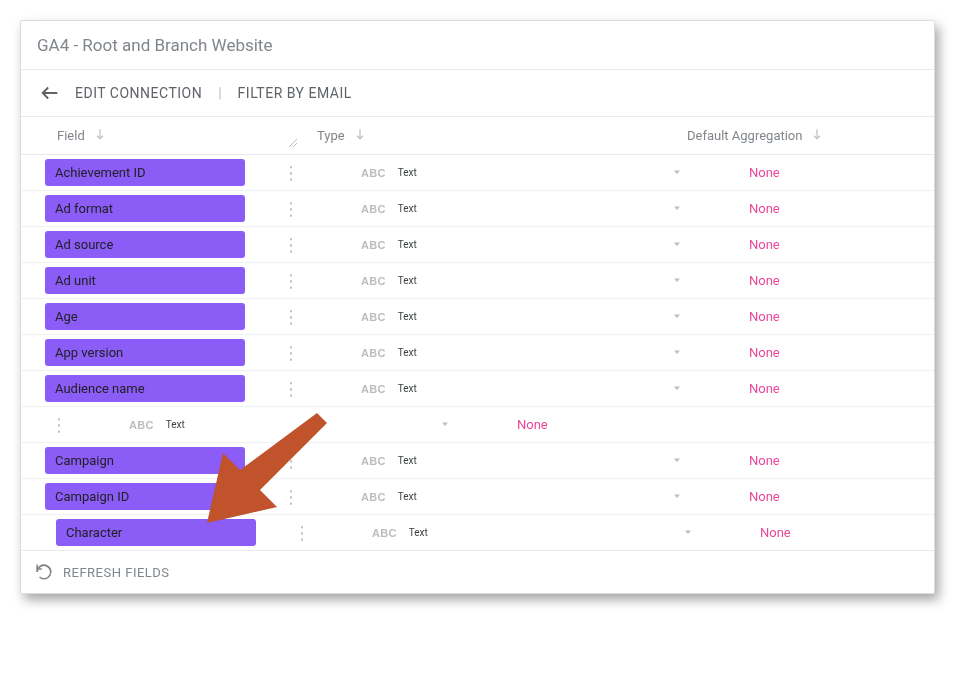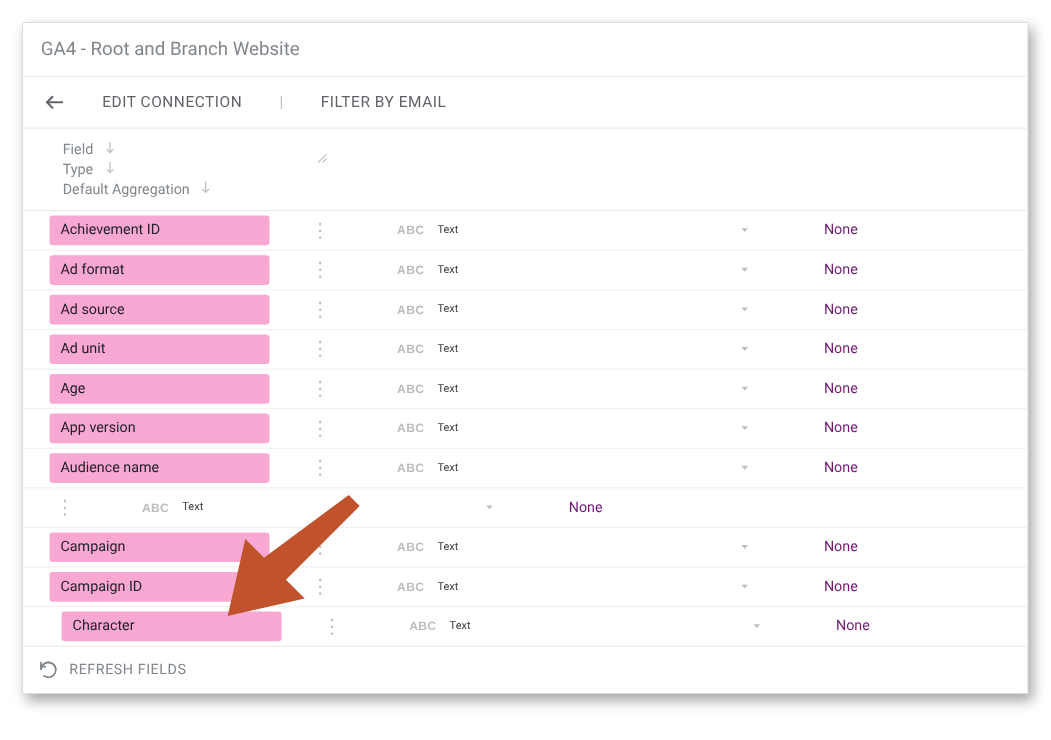--- a/index.html
+++ b/index.html
@@ -23,21 +23,21 @@
     }
     .titlebar {
       padding: 14px 16px;
       font-size: 17px;
       color: #80868b;
       border-bottom: 1px solid #e8eaed;
     }
     .toolbar {
       display: flex;
       align-items: center;
-      gap: 32px;
+      gap: 14px;
       padding: 12px 16px 12px 18px;
       border-bottom: 1px solid #e8eaed;
     }
     .back-arrow {
       color: #5f6368;
       display: inline-flex;
       align-items: center;
       cursor: pointer;
     }
     .toolbar-text {
@@ -47,25 +47,25 @@
       text-transform: uppercase;
       cursor: pointer;
     }
     .toolbar-sep {
       color: #bdbdbd;
       font-size: 14px;
       margin: 0 2px;
     }
     .col-headers {
       display: flex;
+      align-items: center;
       padding: 10px 0 10px 36px;
       border-bottom: 1px solid #e8eaed;
       color: #80868b;
       font-size: 13px;
-      flex-direction: column;
     }
     .col-field {
       width: 260px;
       display: flex;
       align-items: center;
       gap: 8px;
       position: relative;
     }
     .resize-handle {
       position: absolute;
@@ -110,21 +110,21 @@
     .row:last-of-type {
       border-bottom: 1px solid #e8eaed;
       padding-left: 35px;
     }
     .field-cell {
       width: 232px;
       display: flex;
       align-items: center;
     }
     .field-chip {
-      background: #f9a8d4;
+      background: #8b5cf6;
       color: #202124;
       font-size: 13px;
       padding: 6px 10px;
       border-radius: 3px;
       width: 200px;
       white-space: nowrap;
       overflow: hidden;
       text-overflow: ellipsis;
     }
     .kebab {
@@ -159,21 +159,21 @@
     .type-caret {
       color: #bdbdbd;
       margin-left: auto;
       margin-right: 30px;
       cursor: pointer;
     }
     .agg-cell {
       flex: 1;
       display: flex;
       align-items: center;
-      color: #701a75;
+      color: #ec4899;
       font-size: 13px;
       padding-left: 36px;
     }
     .footer {
       display: flex;
       align-items: center;
       gap: 10px;
       padding: 12px 14px;
       color: #80868b;
       font-size: 13px;

